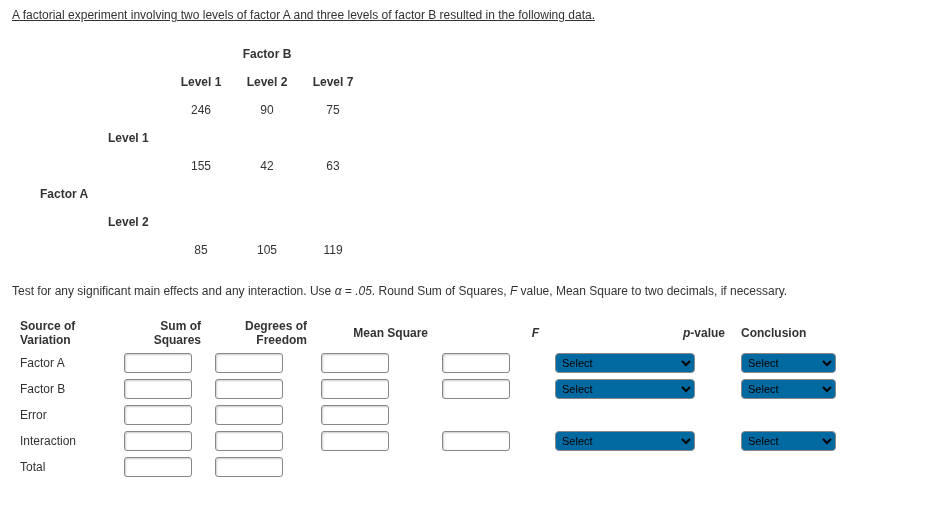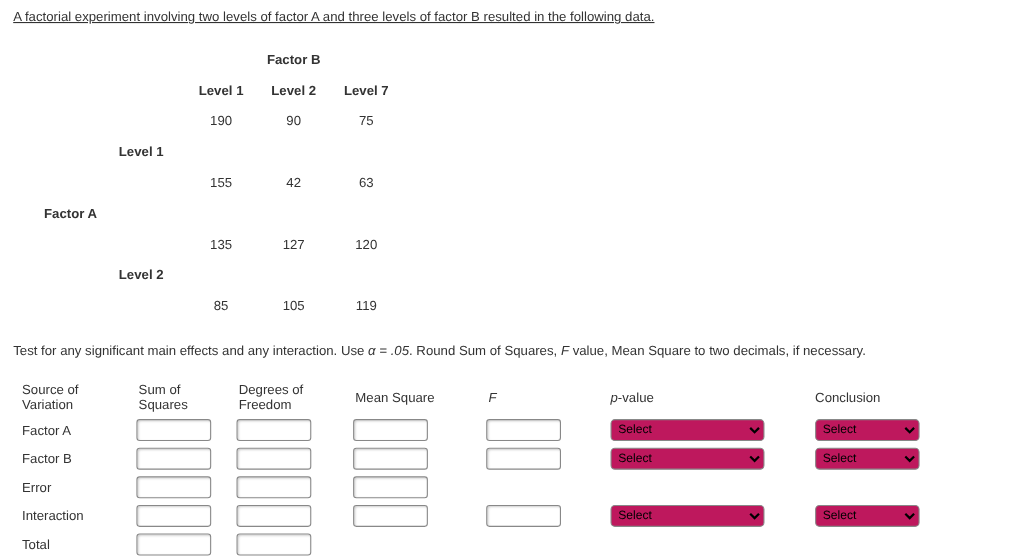--- a/index.html
+++ b/index.html
@@ -40,45 +40,45 @@
   .anova-table {
     border-collapse: collapse;
   }
   .anova-table td, .anova-table th {
     padding: 3px 8px;
     text-align: left;
     vertical-align: middle;
     font-size: 12px;
   }
   .anova-table th {
-    font-weight: normal;
+    font-weight: bold;
   }
   .anova-table th.center-head {
-    text-align: left;
+    text-align: right;
   }
   .anova-table td.cell-input {
     padding: 3px 6px;
   }
   input[type="text"] {
     width: 60px;
     height: 18px;
     border: 1px solid #888;
     border-radius: 3px;
     box-shadow: inset 1px 1px 2px rgba(0,0,0,0.2);
     font-size: 12px;
     padding: 0 3px;
   }
   .wide-input {
     width: 80px;
   }
   select {
     font-size: 11px;
     border: 1px solid #888;
     border-radius: 4px;
-    background: #be185d;
+    background: #0369a1;
     height: 20px;
     padding: 0 2px;
   }
   .select-pvalue {
     width: 140px;
   }
   .select-conc {
     width: 95px;
   }
   .italic {
@@ -109,21 +109,21 @@
   <tr>
     <td></td>
         <td></td>
     <td class="col-header">Level 1</td>
     <td class="col-header">Level 2</td>
     <td class="col-header">Level 7</td>
   </tr>
   <tr>
     <td></td>
         <td></td>
-    <td>190</td>
+    <td>246</td>
     <td>90</td>
     <td>75</td>
   </tr>
   <tr>
     <td></td>
     <td class="row-label">Level 1</td>
     <td></td>
         <td></td>
         <td></td>
   </tr>
@@ -133,27 +133,20 @@
     <td>155</td>
     <td>42</td>
     <td>63</td>
   </tr>
   <tr>
     <td class="row-label">Factor A</td>
     <td></td>
         <td></td>
         <td></td>
         <td></td>
-  </tr>
-  <tr>
-    <td></td>
-        <td></td>
-    <td>135</td>
-    <td>127</td>
-    <td>120</td>
   </tr>
   <tr>
     <td></td>
     <td class="row-label">Level 2</td>
     <td></td>
         <td></td>
         <td></td>
   </tr>
   <tr>
     <td></td>

